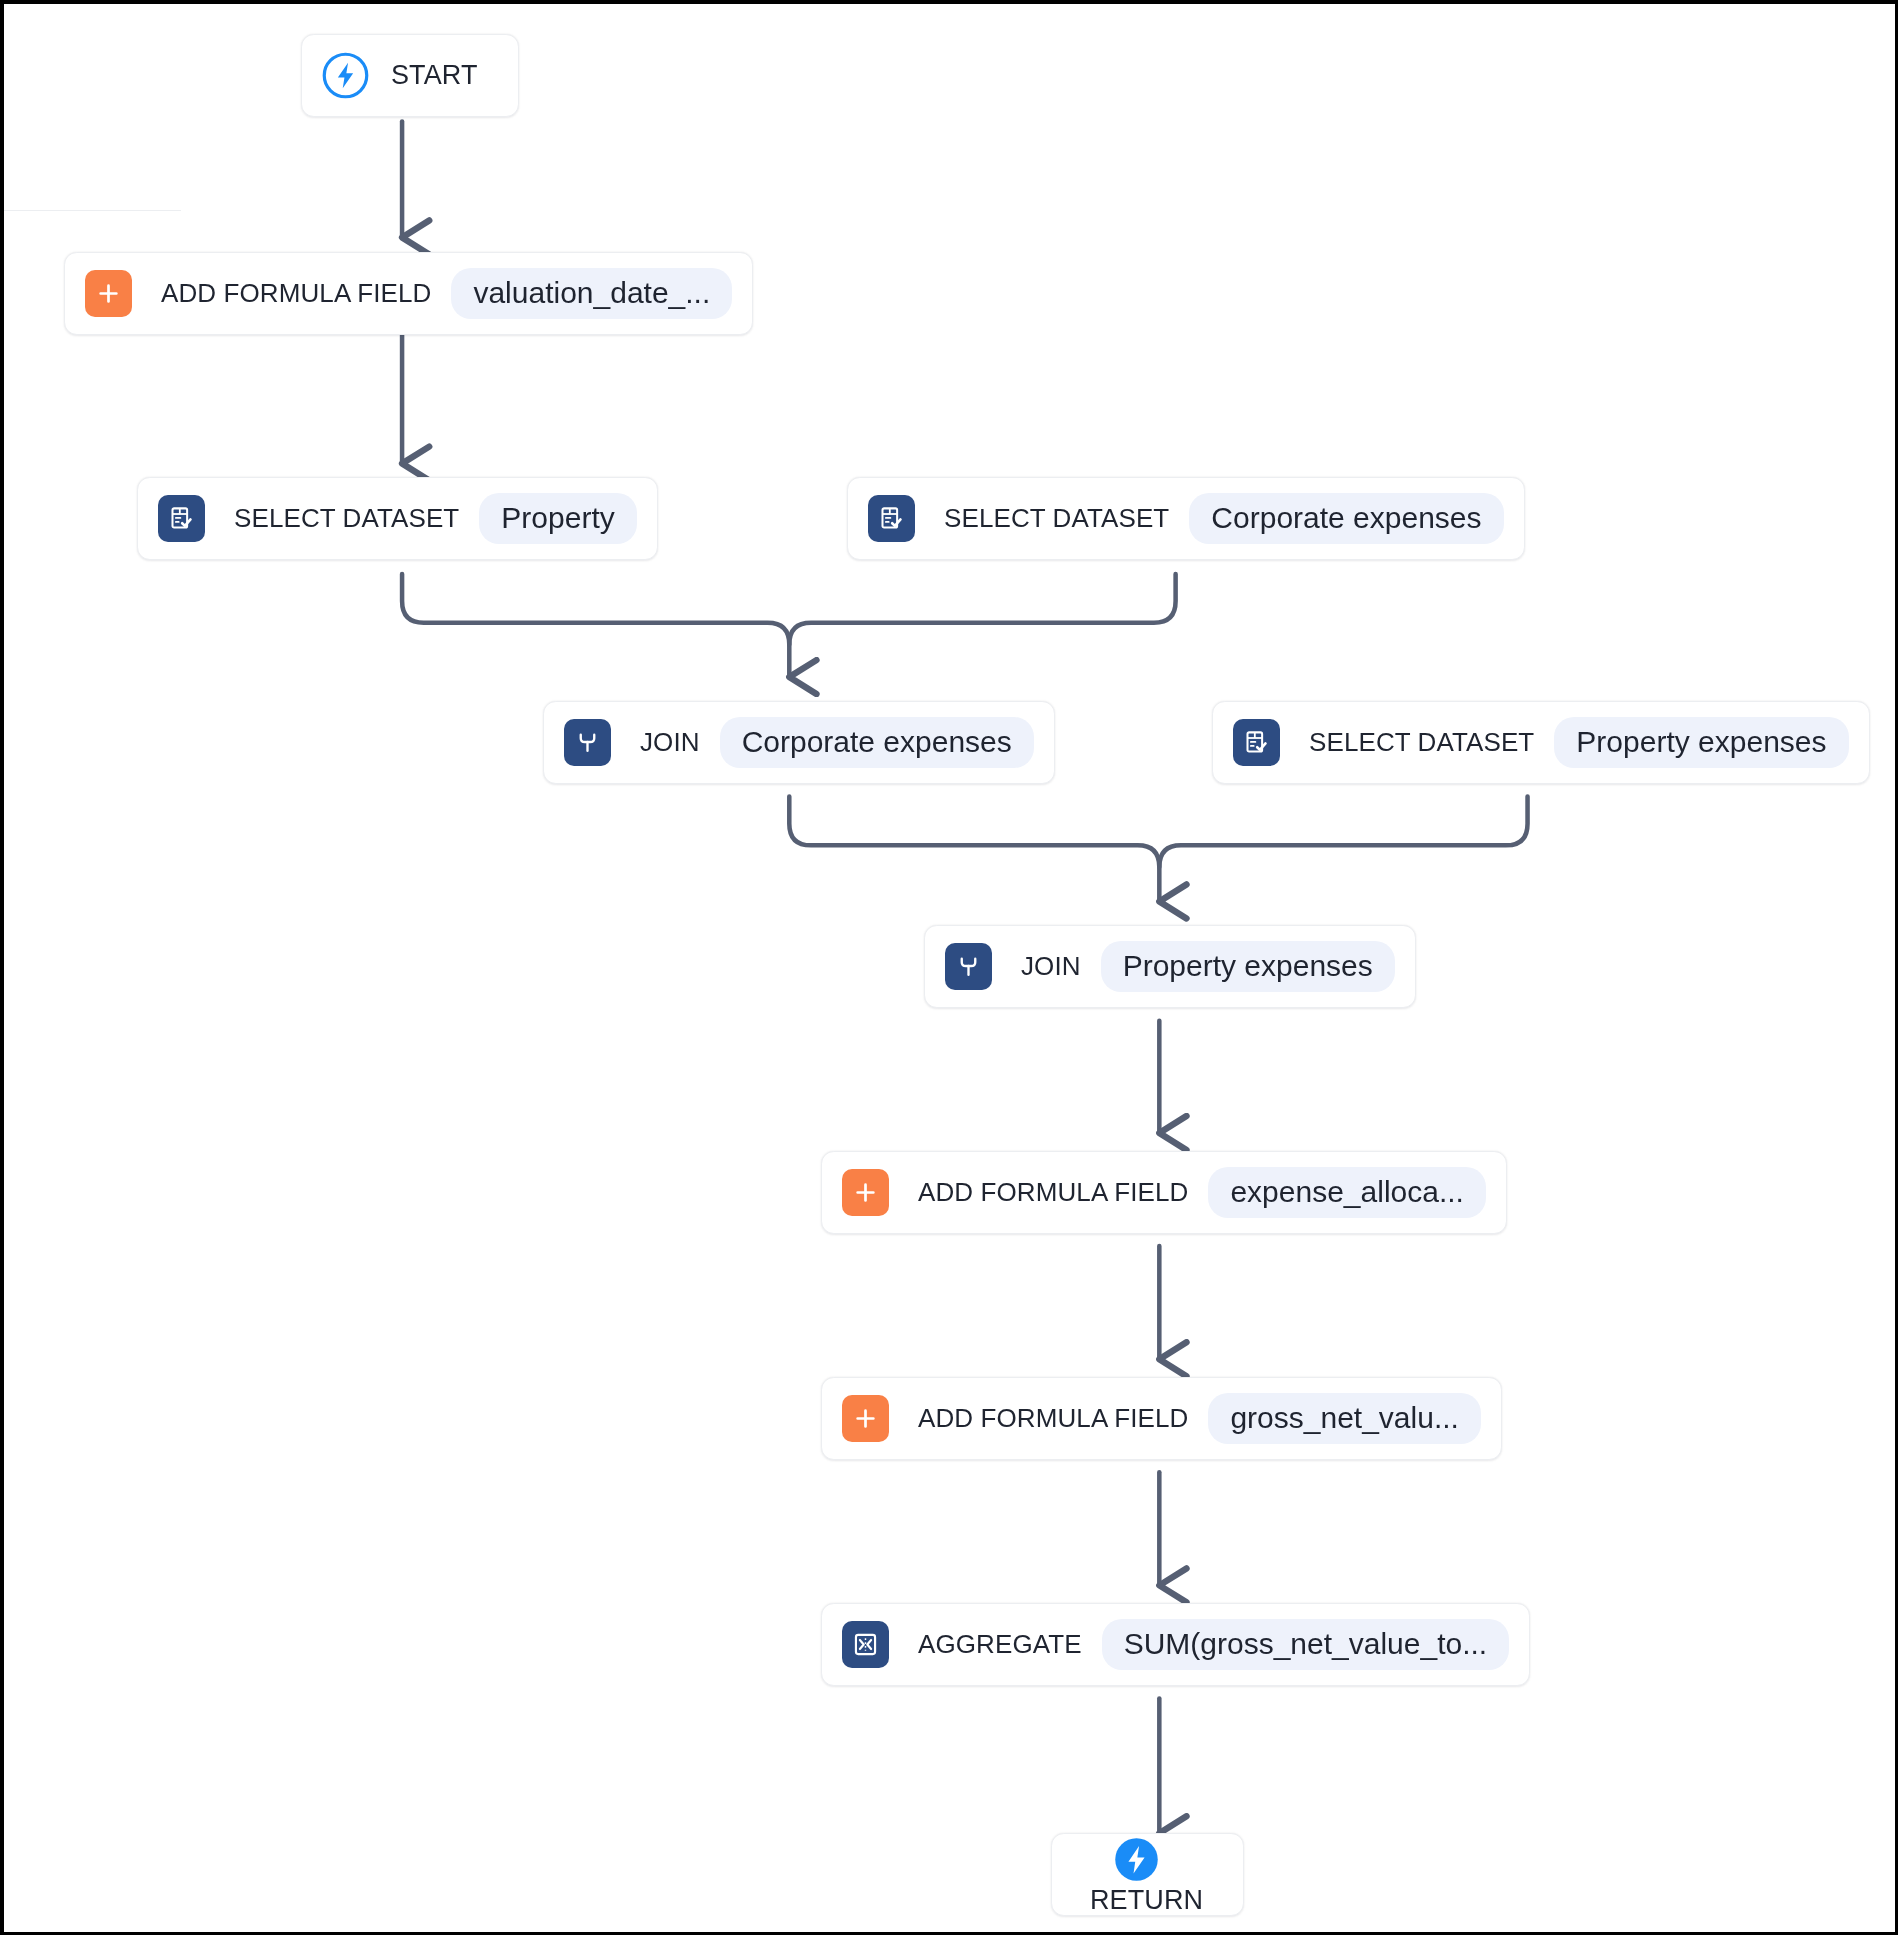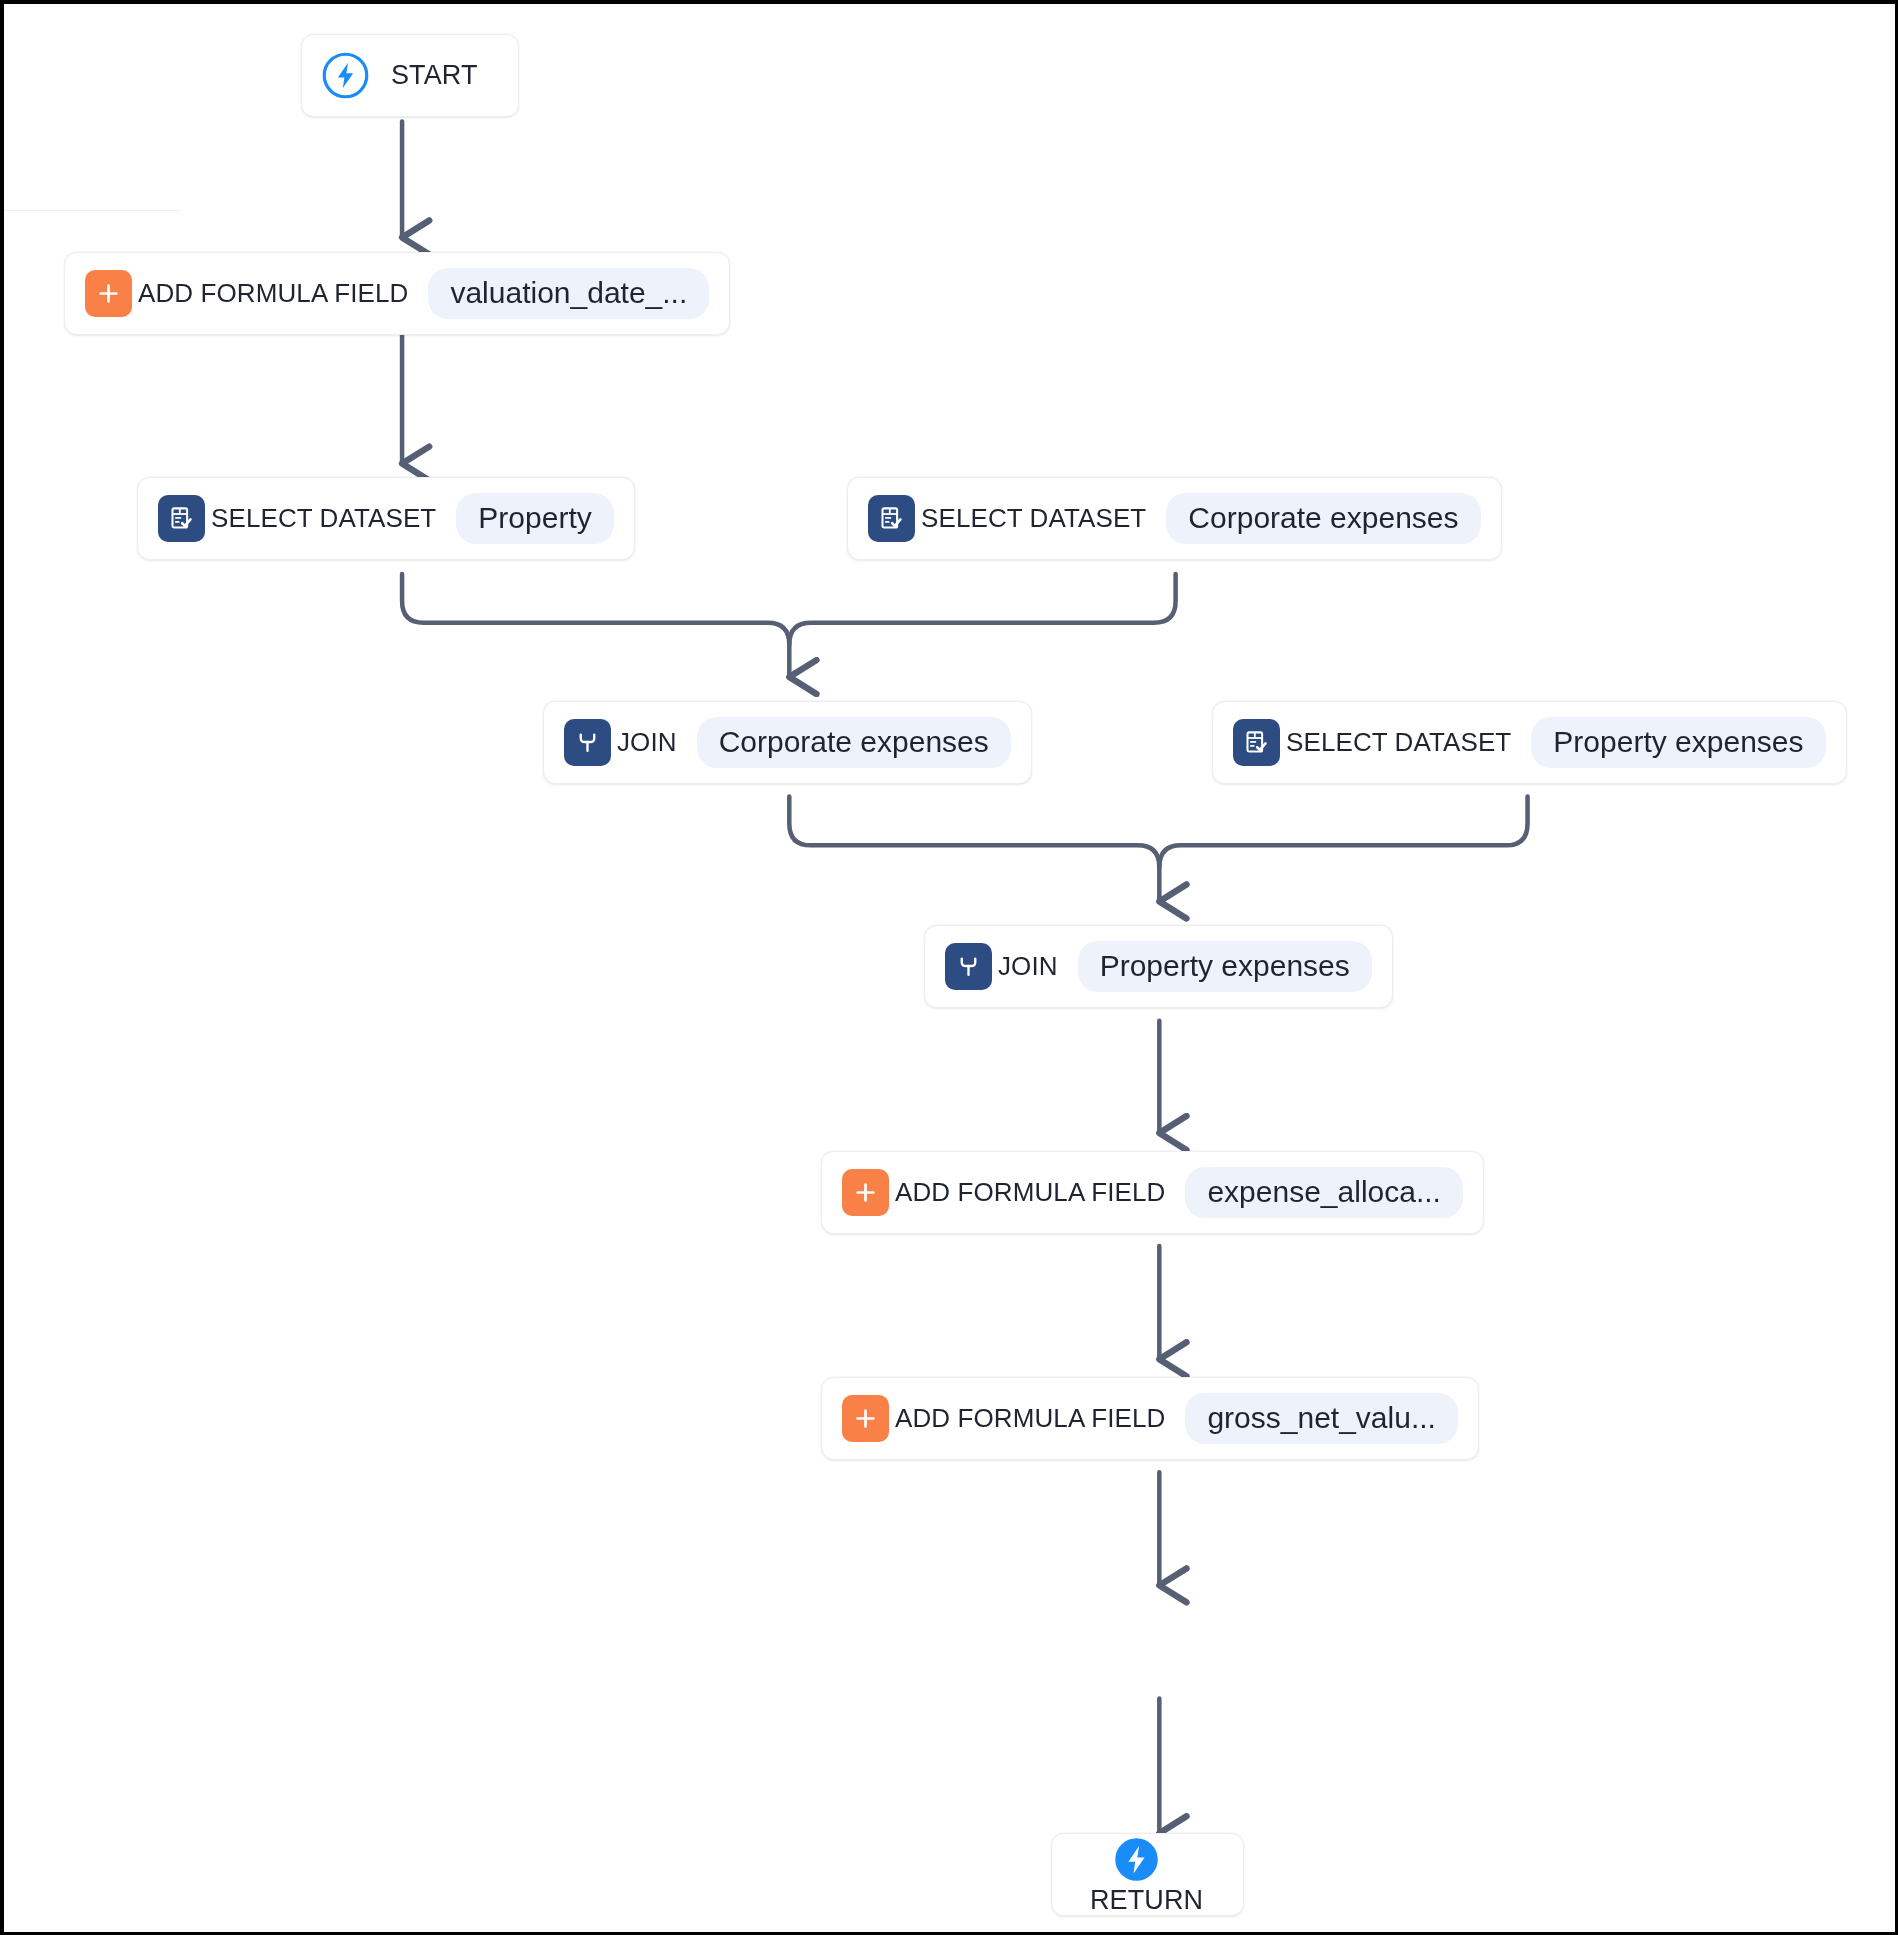--- a/index.html
+++ b/index.html
@@ -56,21 +56,21 @@
     align-items: center;
     justify-content: center;
   }
   .node-icon.navy { background: #2d4c82; }
   .node-icon.orange { background: #f98046; }
   .node-icon.bare { background: transparent; width: 51px; height: 51px; }
   .node-label {
     font-size: 26px;
     color: #1f2430;
     letter-spacing: 0.1px;
-    margin-left: 6px;
+    margin-left: 29px;
   }
   .node-label.terminal {
     font-size: 27px;
     margin-left: 20px;
   }
   .node-pill {
     margin-left: 20px;
     background: #eef2fb;
     color: #1f2430;
     font-size: 30px;
@@ -217,20 +217,32 @@
   <div class="node" style="left:817px; top:1373px;">
     <span class="node-icon orange">
       <svg width="27" height="27" viewBox="0 0 24 24">
         <path d="M12 5 V19 M5 12 H19" stroke="#ffffff" stroke-width="2.4" stroke-linecap="round"></path>
       </svg>
     </span>
     <span class="node-label">ADD FORMULA FIELD</span>
     <span class="node-pill">gross_net_valu...</span>
   </div>
 
+  <div class="node" style="left:817px; top:1599px;">
+    <span class="node-icon navy">
+      <svg width="27" height="27" viewBox="0 0 24 24">
+        <rect x="3.5" y="3.5" width="17" height="17" rx="2" fill="none" stroke="#ffffff" stroke-width="1.9"></rect>
+        <path d="M7 8 L10.4 12 L7 16" fill="none" stroke="#ffffff" stroke-width="1.9" stroke-linecap="round" stroke-linejoin="round"></path>
+        <path d="M17 8 L13.6 12 L17 16" fill="none" stroke="#ffffff" stroke-width="1.9" stroke-linecap="round" stroke-linejoin="round"></path>
+        <path d="M12 6.5 V17.5" stroke="#ffffff" stroke-width="1.3" stroke-dasharray="1.6 1.8"></path>
+      </svg>
+    </span>
+    <span class="node-label">AGGREGATE</span>
+    <span class="node-pill">SUM(gross_net_value_to...</span>
+  </div>
 
   <div class="node terminal-node" style="left:1047px; top:1829px;flex-direction:column;">
     <span class="node-icon bare">
       <svg width="51" height="51" viewBox="0 0 24 24">
         <circle cx="12" cy="12" r="10" fill="#1a8cf7"></circle>
         <path d="M13.2 5.6 L8.2 13.1 h3.2 L10.6 18.6 l5.2 -7.6 h-3.4 Z" fill="#ffffff"></path>
       </svg>
     </span>
     <span class="node-label terminal">RETURN</span>
   </div>

